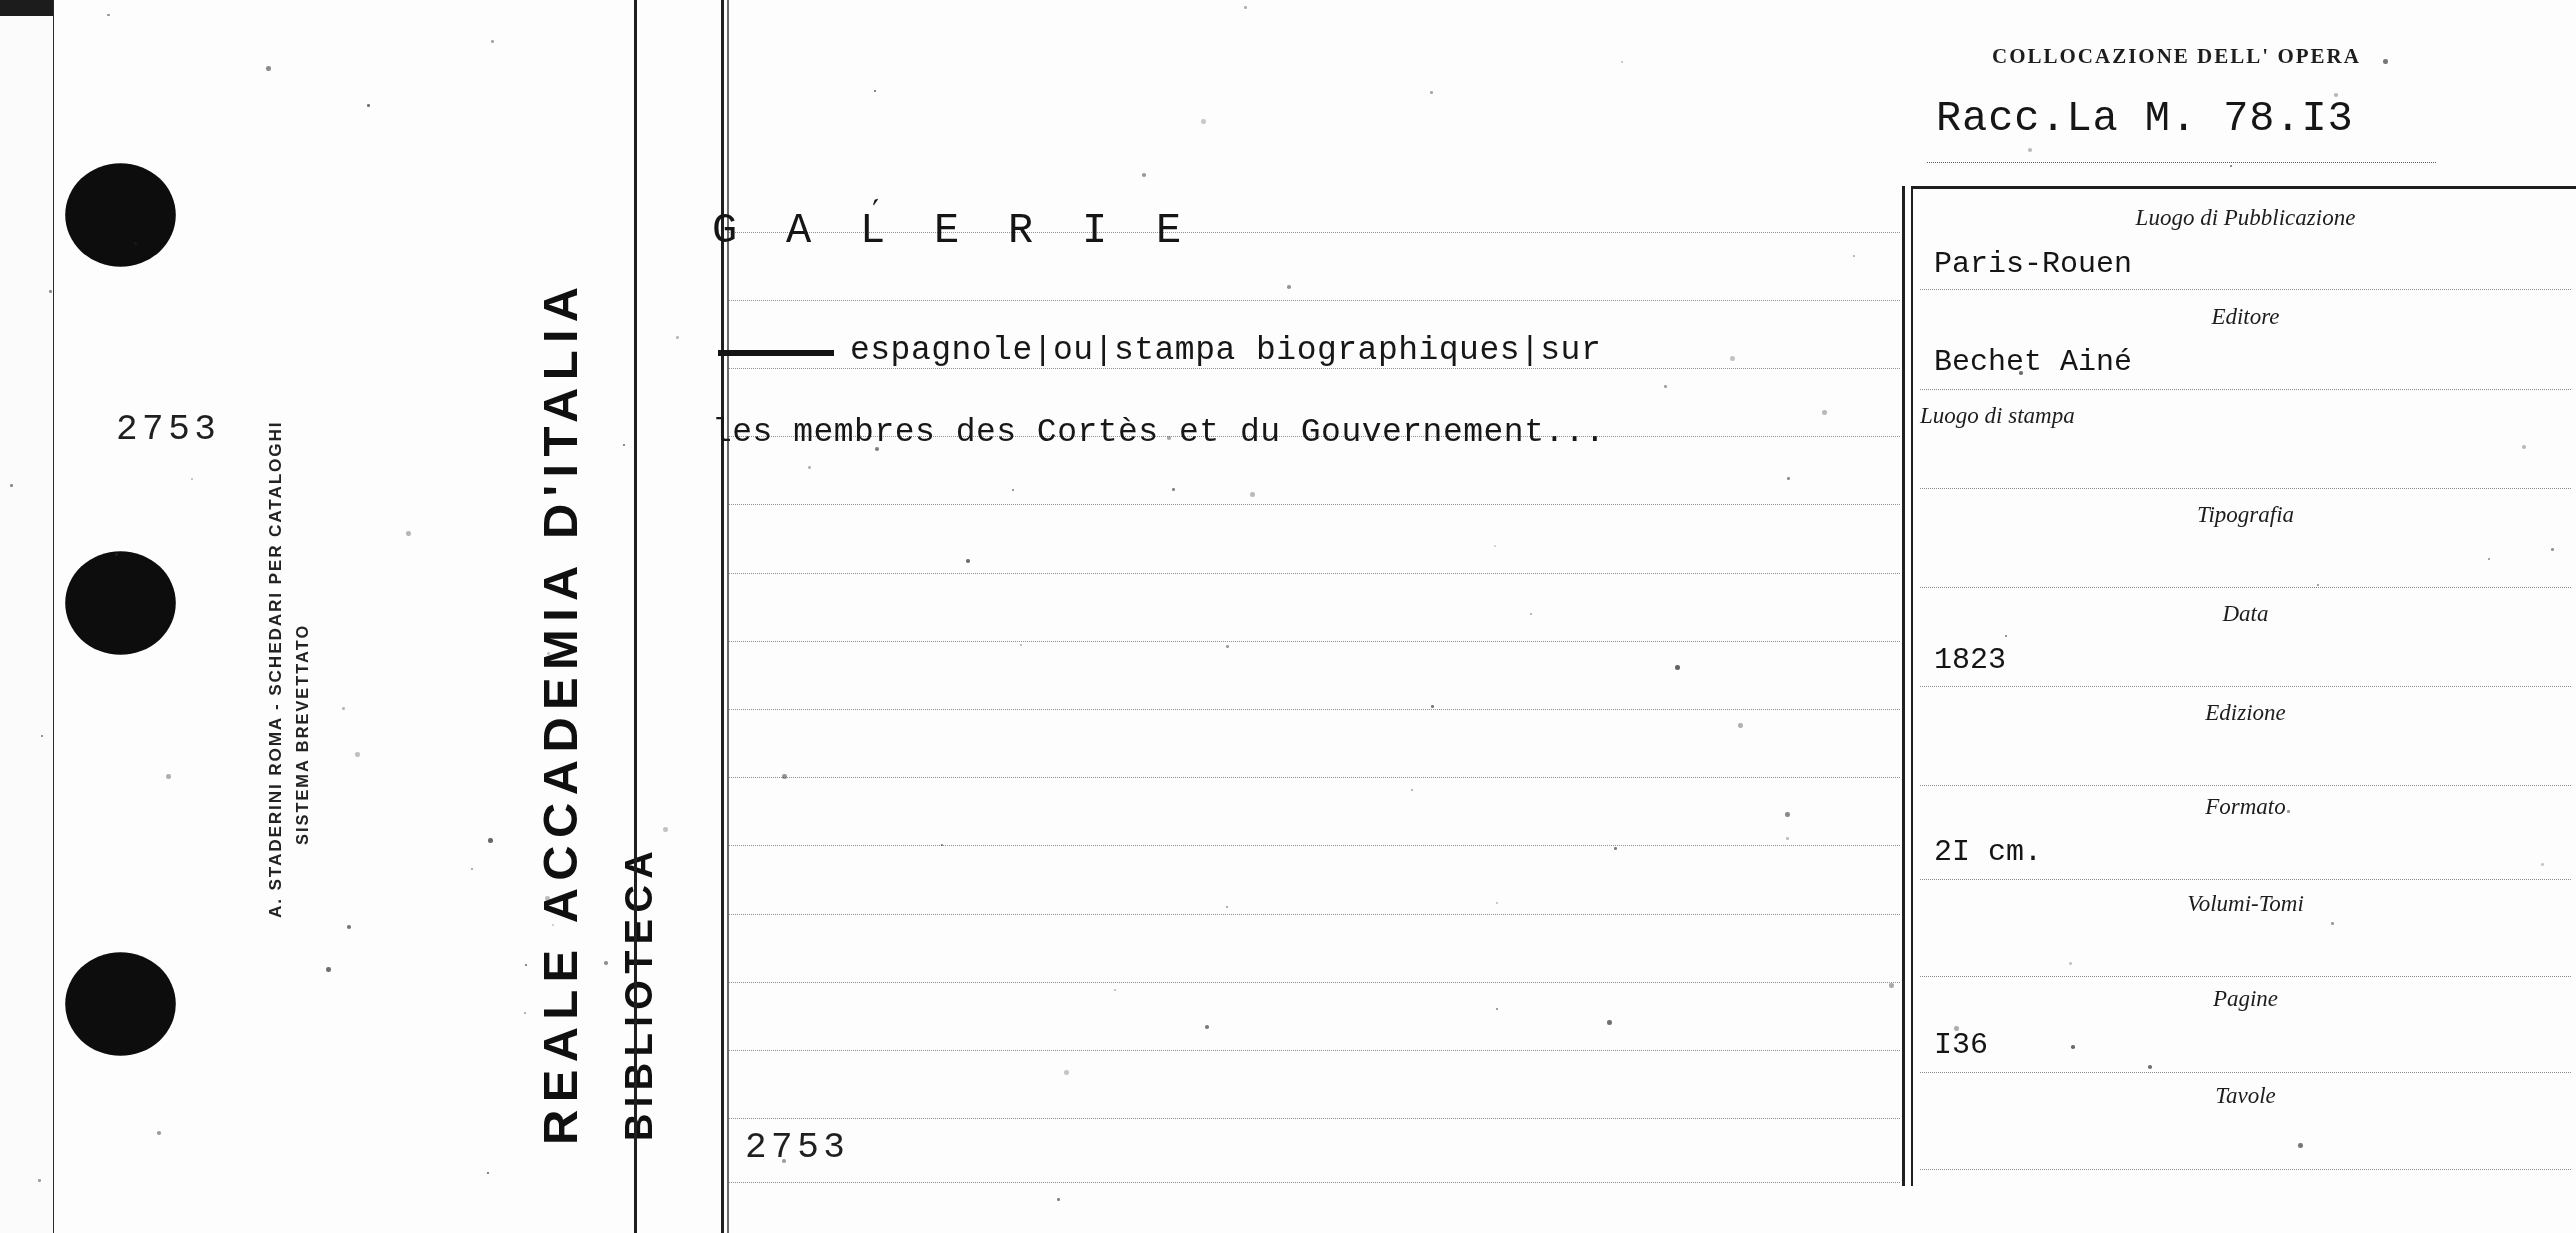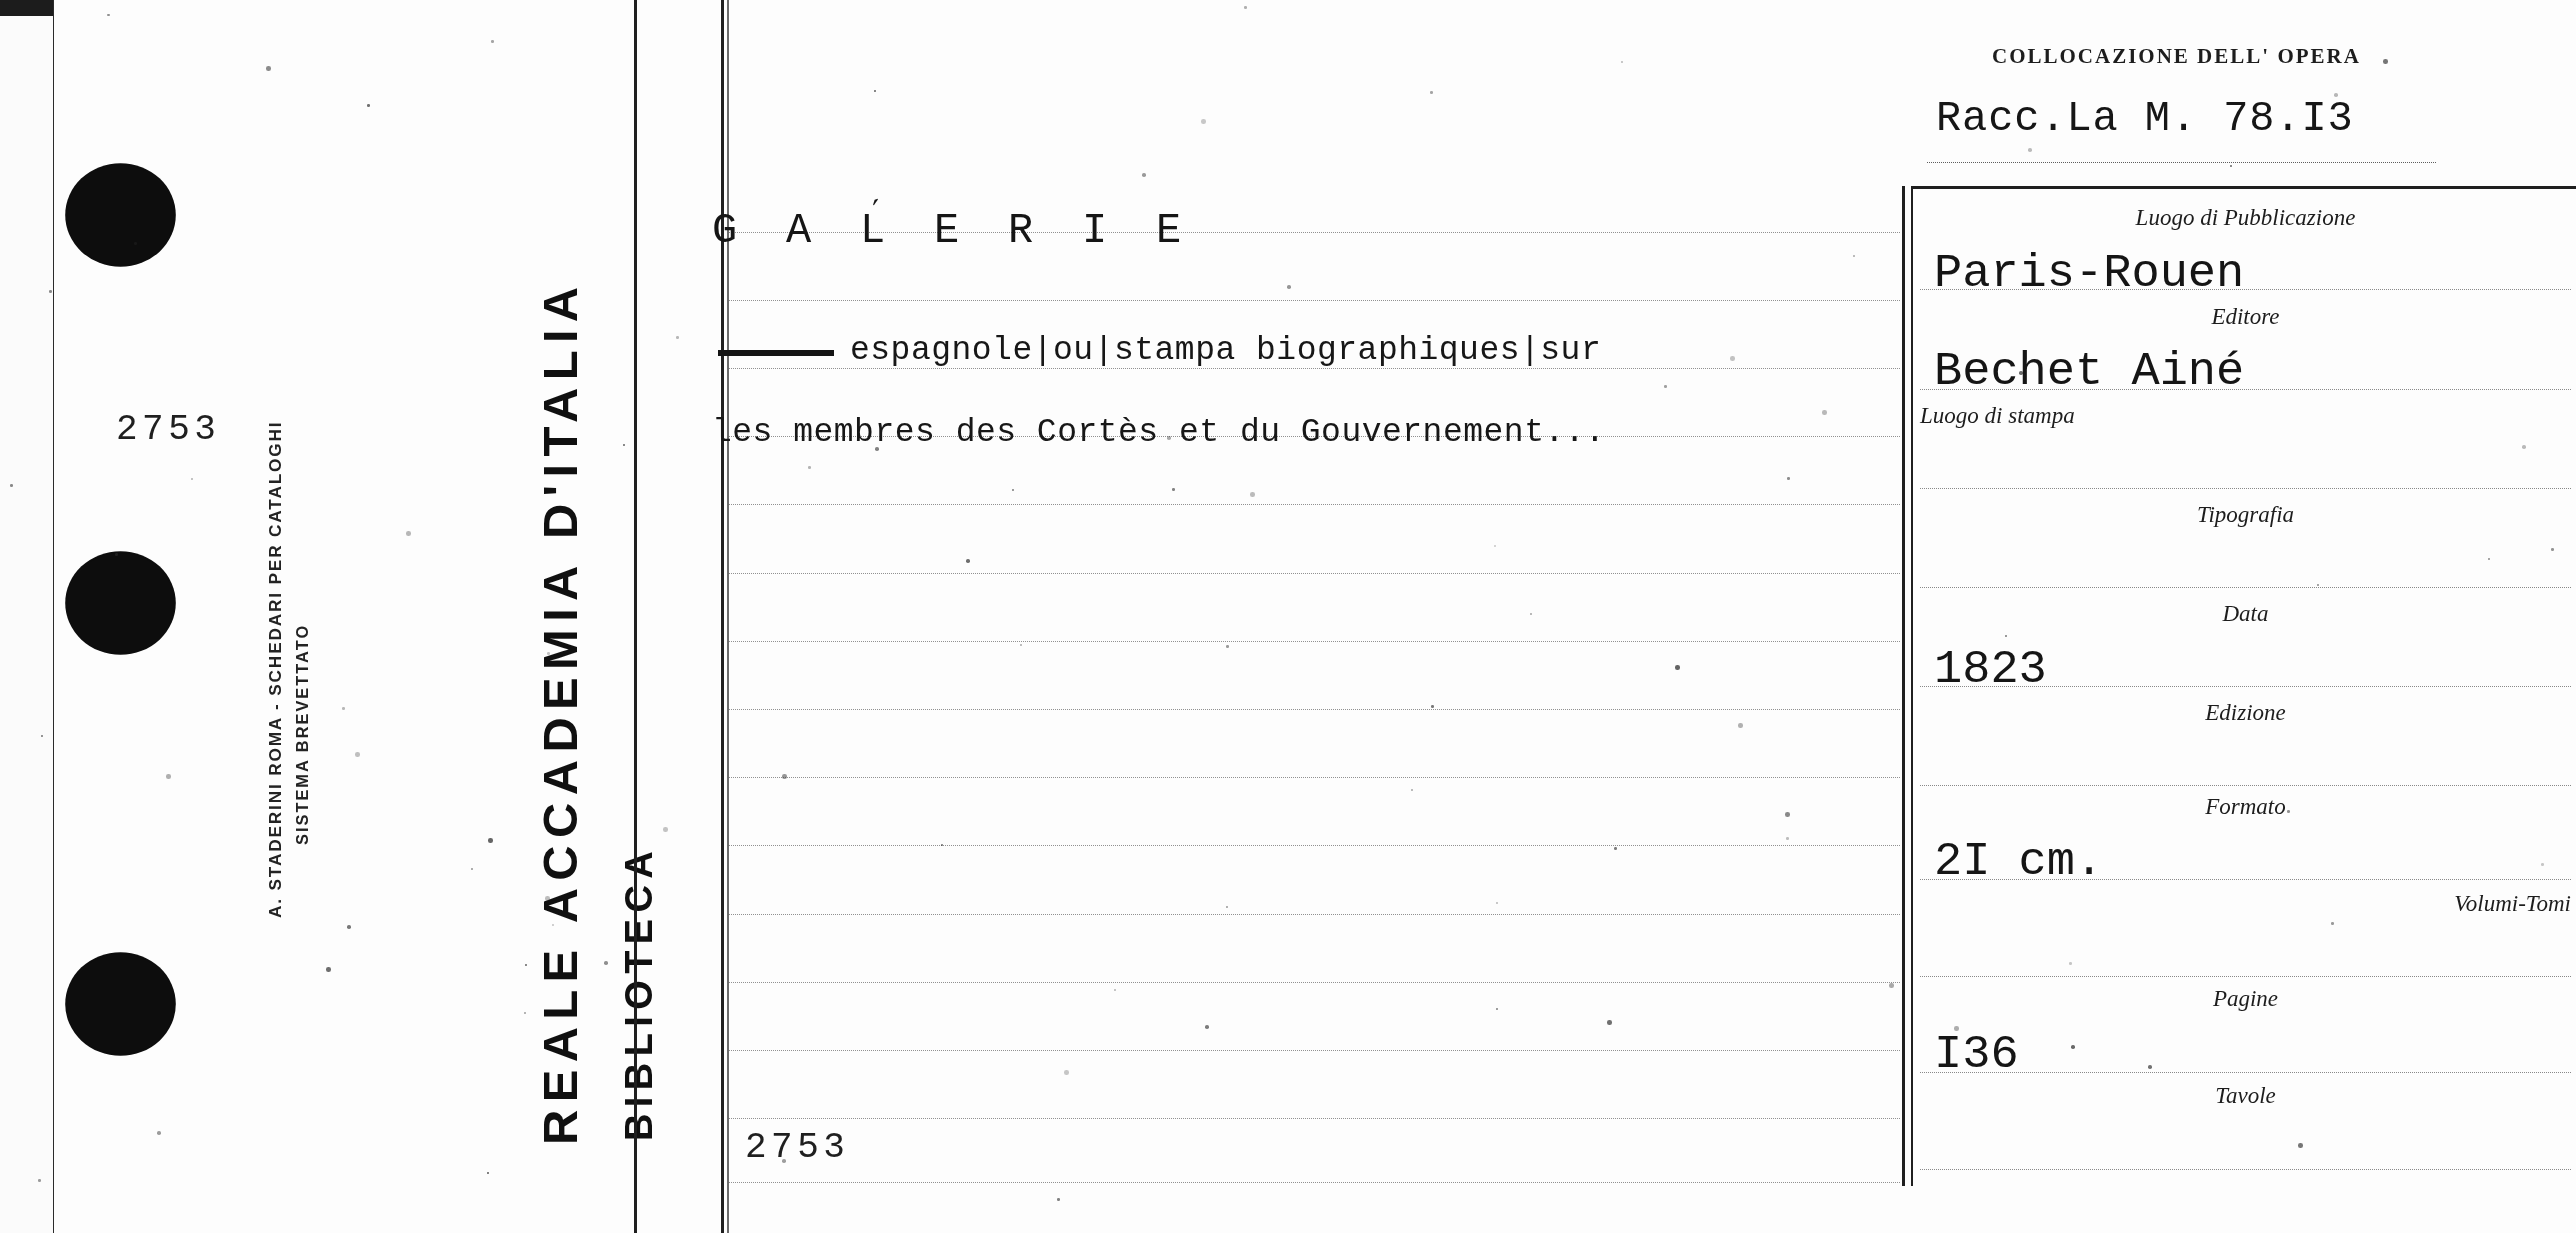--- a/index.html
+++ b/index.html
@@ -201,21 +201,21 @@
     position: absolute;
     font-family: "Liberation Serif", serif;
     font-style: italic;
     font-size: 23px;
     color: #1d1d1d;
     white-space: nowrap;
   }
   .field-value {
     position: absolute;
     font-family: "Liberation Mono", monospace;
-    font-size: 47px;
+    font-size: 30px;
     color: #151515;
     white-space: nowrap;
   }
   .panel-dot {
     position: absolute;
     left: 1920px;
     width: 651px; height: 0;
     border-top: 1.8px dotted #6d6d6d;
     opacity: .8;
   }
@@ -290,21 +290,21 @@
     <div class="field-label" style="top: 502px; left: 1920px; width: 651px; text-align: center;">Tipografia</div>
     <div class="panel-dot" style="top: 587px;"></div>
     <div class="field-label" style="top: 601px; left: 1920px; width: 651px; text-align: center;">Data</div>
     <div class="field-value" style="top: 643px; left: 1934px;">1823</div>
     <div class="panel-dot" style="top: 686px;"></div>
     <div class="field-label" style="top: 700px; left: 1920px; width: 651px; text-align: center;">Edizione</div>
     <div class="panel-dot" style="top: 785px;"></div>
     <div class="field-label" style="top: 794px; left: 1920px; width: 651px; text-align: center;">Formato</div>
     <div class="field-value" style="top: 835px; left: 1934px;">2I cm.</div>
     <div class="panel-dot" style="top: 879px;"></div>
-    <div class="field-label" style="top: 891px; left: 1920px; width: 651px; text-align: right;">Volumi-Tomi</div>
+    <div class="field-label" style="top: 891px; left: 1920px; width: 651px; text-align: center;">Volumi-Tomi</div>
     <div class="panel-dot" style="top: 976px;"></div>
     <div class="field-label" style="top: 986px; left: 1920px; width: 651px; text-align: center;">Pagine</div>
     <div class="field-value" style="top: 1028px; left: 1934px;">I36</div>
     <div class="panel-dot" style="top: 1072px;"></div>
     <div class="field-label" style="top: 1083px; left: 1920px; width: 651px; text-align: center;">Tavole</div>
     <div class="panel-dot" style="top: 1169px;"></div>
     <div class="speck" style="width: 3.6px; height: 3.6px; left: 2071px; top: 1045px; opacity: 0.7;"></div>
     <div class="speck" style="width: 1.8px; height: 1.8px; left: 471px; top: 868px; opacity: 0.49;"></div>
     <div class="speck" style="width: 2.7px; height: 2.7px; left: 1431px; top: 705px; opacity: 0.63;"></div>
     <div class="speck" style="width: 4.5px; height: 4.5px; left: 1201px; top: 119px; opacity: 0.25;"></div>

